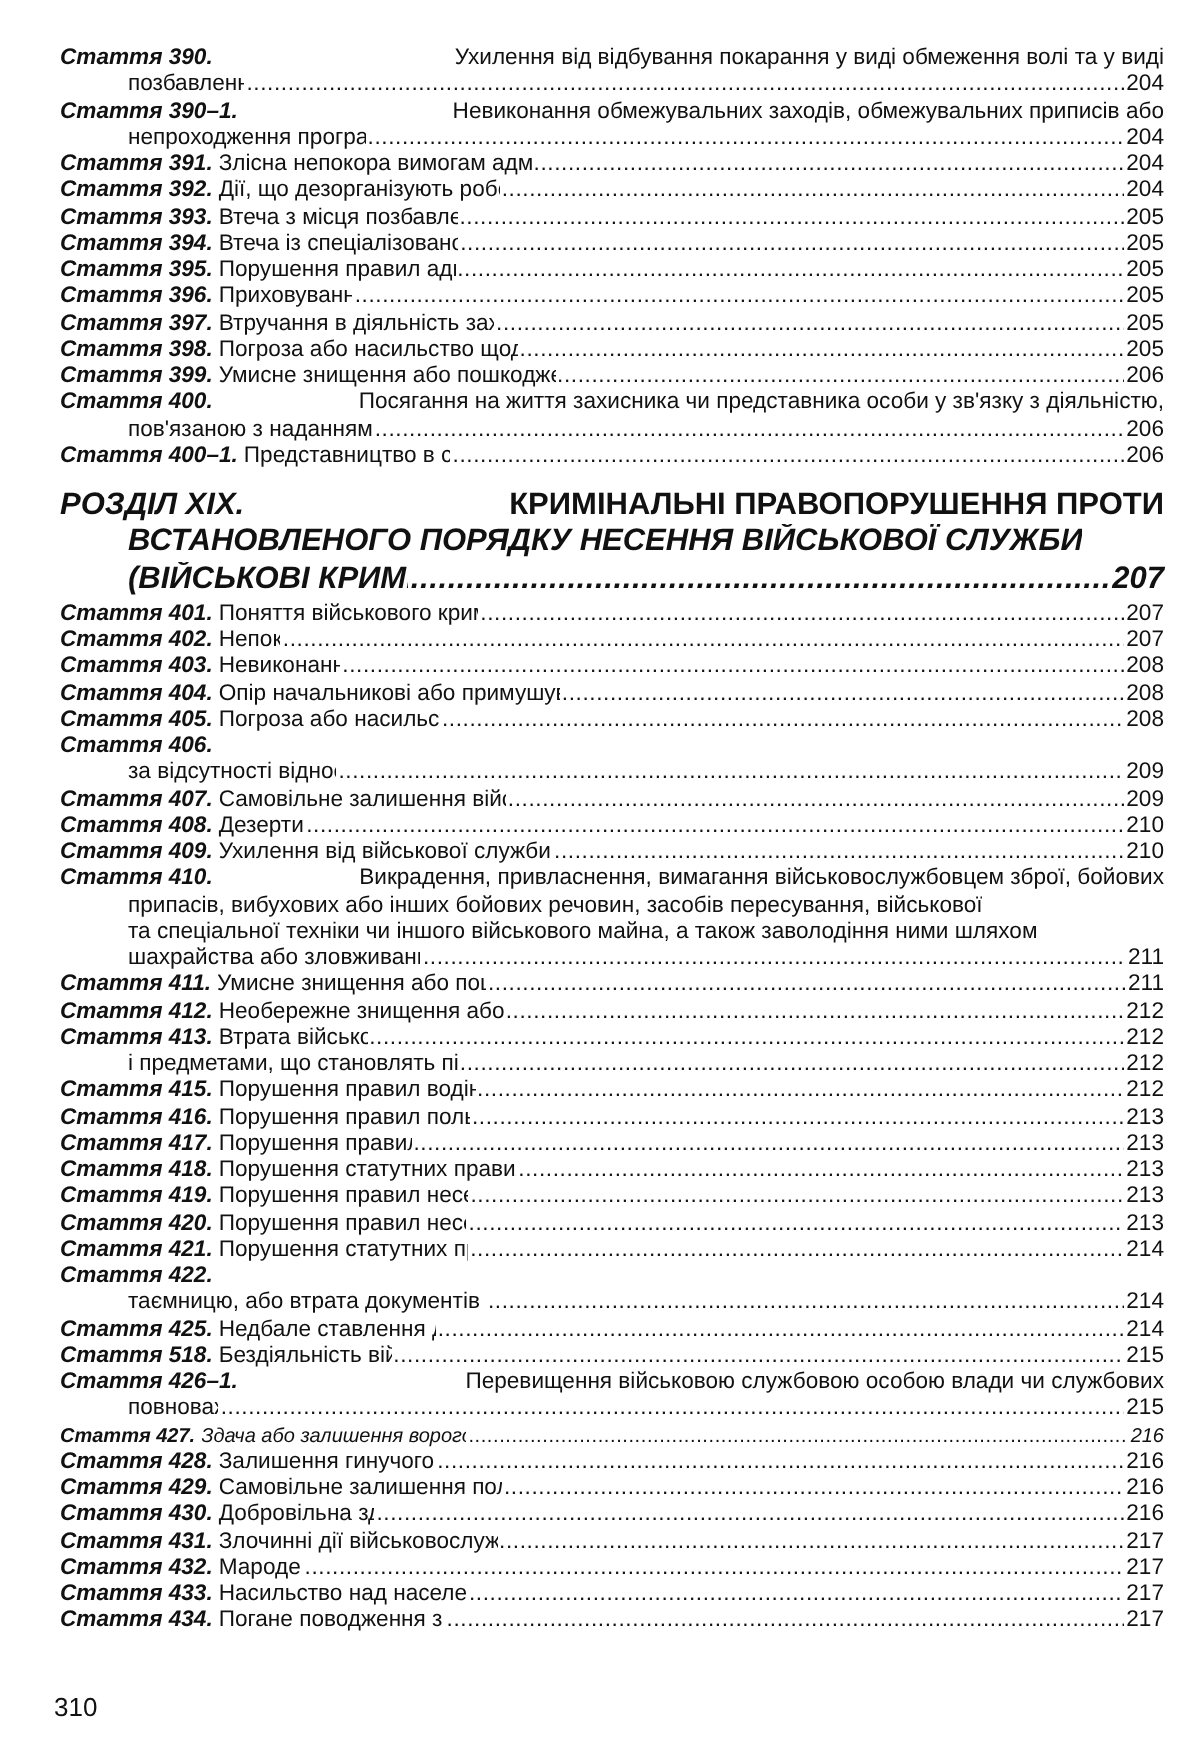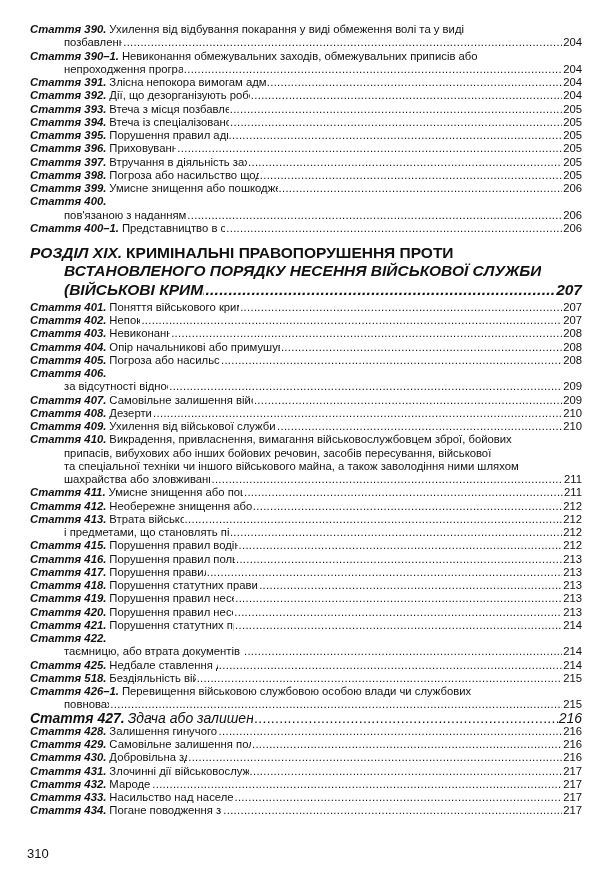--- a/index.html
+++ b/index.html
@@ -1,28 +1,28 @@
 <!DOCTYPE html>
 <html><head>
 <meta charset="utf-8">
 <style>
   html, body { margin: 0; padding: 0; background: #ffffff; }
   body { width: 600px; height: 881px; position: relative; overflow: hidden;
          font-family: "Liberation Sans", sans-serif; color: #111; }
   .toc { position: absolute; left: 30px; top: 23px; width: 552px; }
   .entry { font-size: 11.3px; line-height: 13.25px; }
-  .line { display: flex; align-items: baseline; white-space: nowrap; }
+  .line { display: flex; align-items: baseline; white-space: nowrap; justify-content: space-between; }
   .line.cont { padding-left: 34px; }
   .art { font-weight: bold; font-style: italic; margin-right: 3px; }
   .ttl { overflow: hidden; }
   .dots { flex: 1 1 auto; overflow: hidden; white-space: nowrap; margin: 0 1px; }
   .dots::after { content: "........................................................................................................................................................................................................"; letter-spacing: 0.3px; }
   .pg { flex: 0 0 auto; }
   .entry.italic .ttl, .entry.italic .pg { font-style: italic; }
-  .entry.italic { font-size: 14px; }
+  .entry.italic { font-size: 10px; }
   .section { margin-top: 9px; margin-bottom: 2px; font-weight: bold; font-size: 15.5px; line-height: 18.3px; }
   .section .lbl { font-style: italic; margin-right: 4px; }
   .section .line.cont { padding-left: 34px; font-style: italic; }
   .pagenum { position: absolute; left: 27px; top: 846px; font-size: 13px; }
 </style>
 </head>
 <body>
 
 <div class="toc">
   <div id="before">
@@ -116,20 +116,21 @@
         <div class="line">
           <span class="art">Стаття 399.</span>
           <span class="ttl">Умисне знищення або пошкодження майна захисника чи представника особи</span>
           <span class="dots"></span>
           <span class="pg">206</span>
         </div>
       </div>
       <div class="entry">
         <div class="line">
           <span class="art">Стаття 400.</span>
+          <span class="ttl">Посягання на життя захисника чи представника особи у зв'язку з діяльністю,</span>
         </div>
         <div class="line cont">
           <span class="ttl">пов'язаною з наданням правової допомоги</span>
           <span class="dots"></span>
           <span class="pg">206</span>
         </div>
       </div>
       <div class="entry">
         <div class="line">
           <span class="art">Стаття 400–1.</span>

